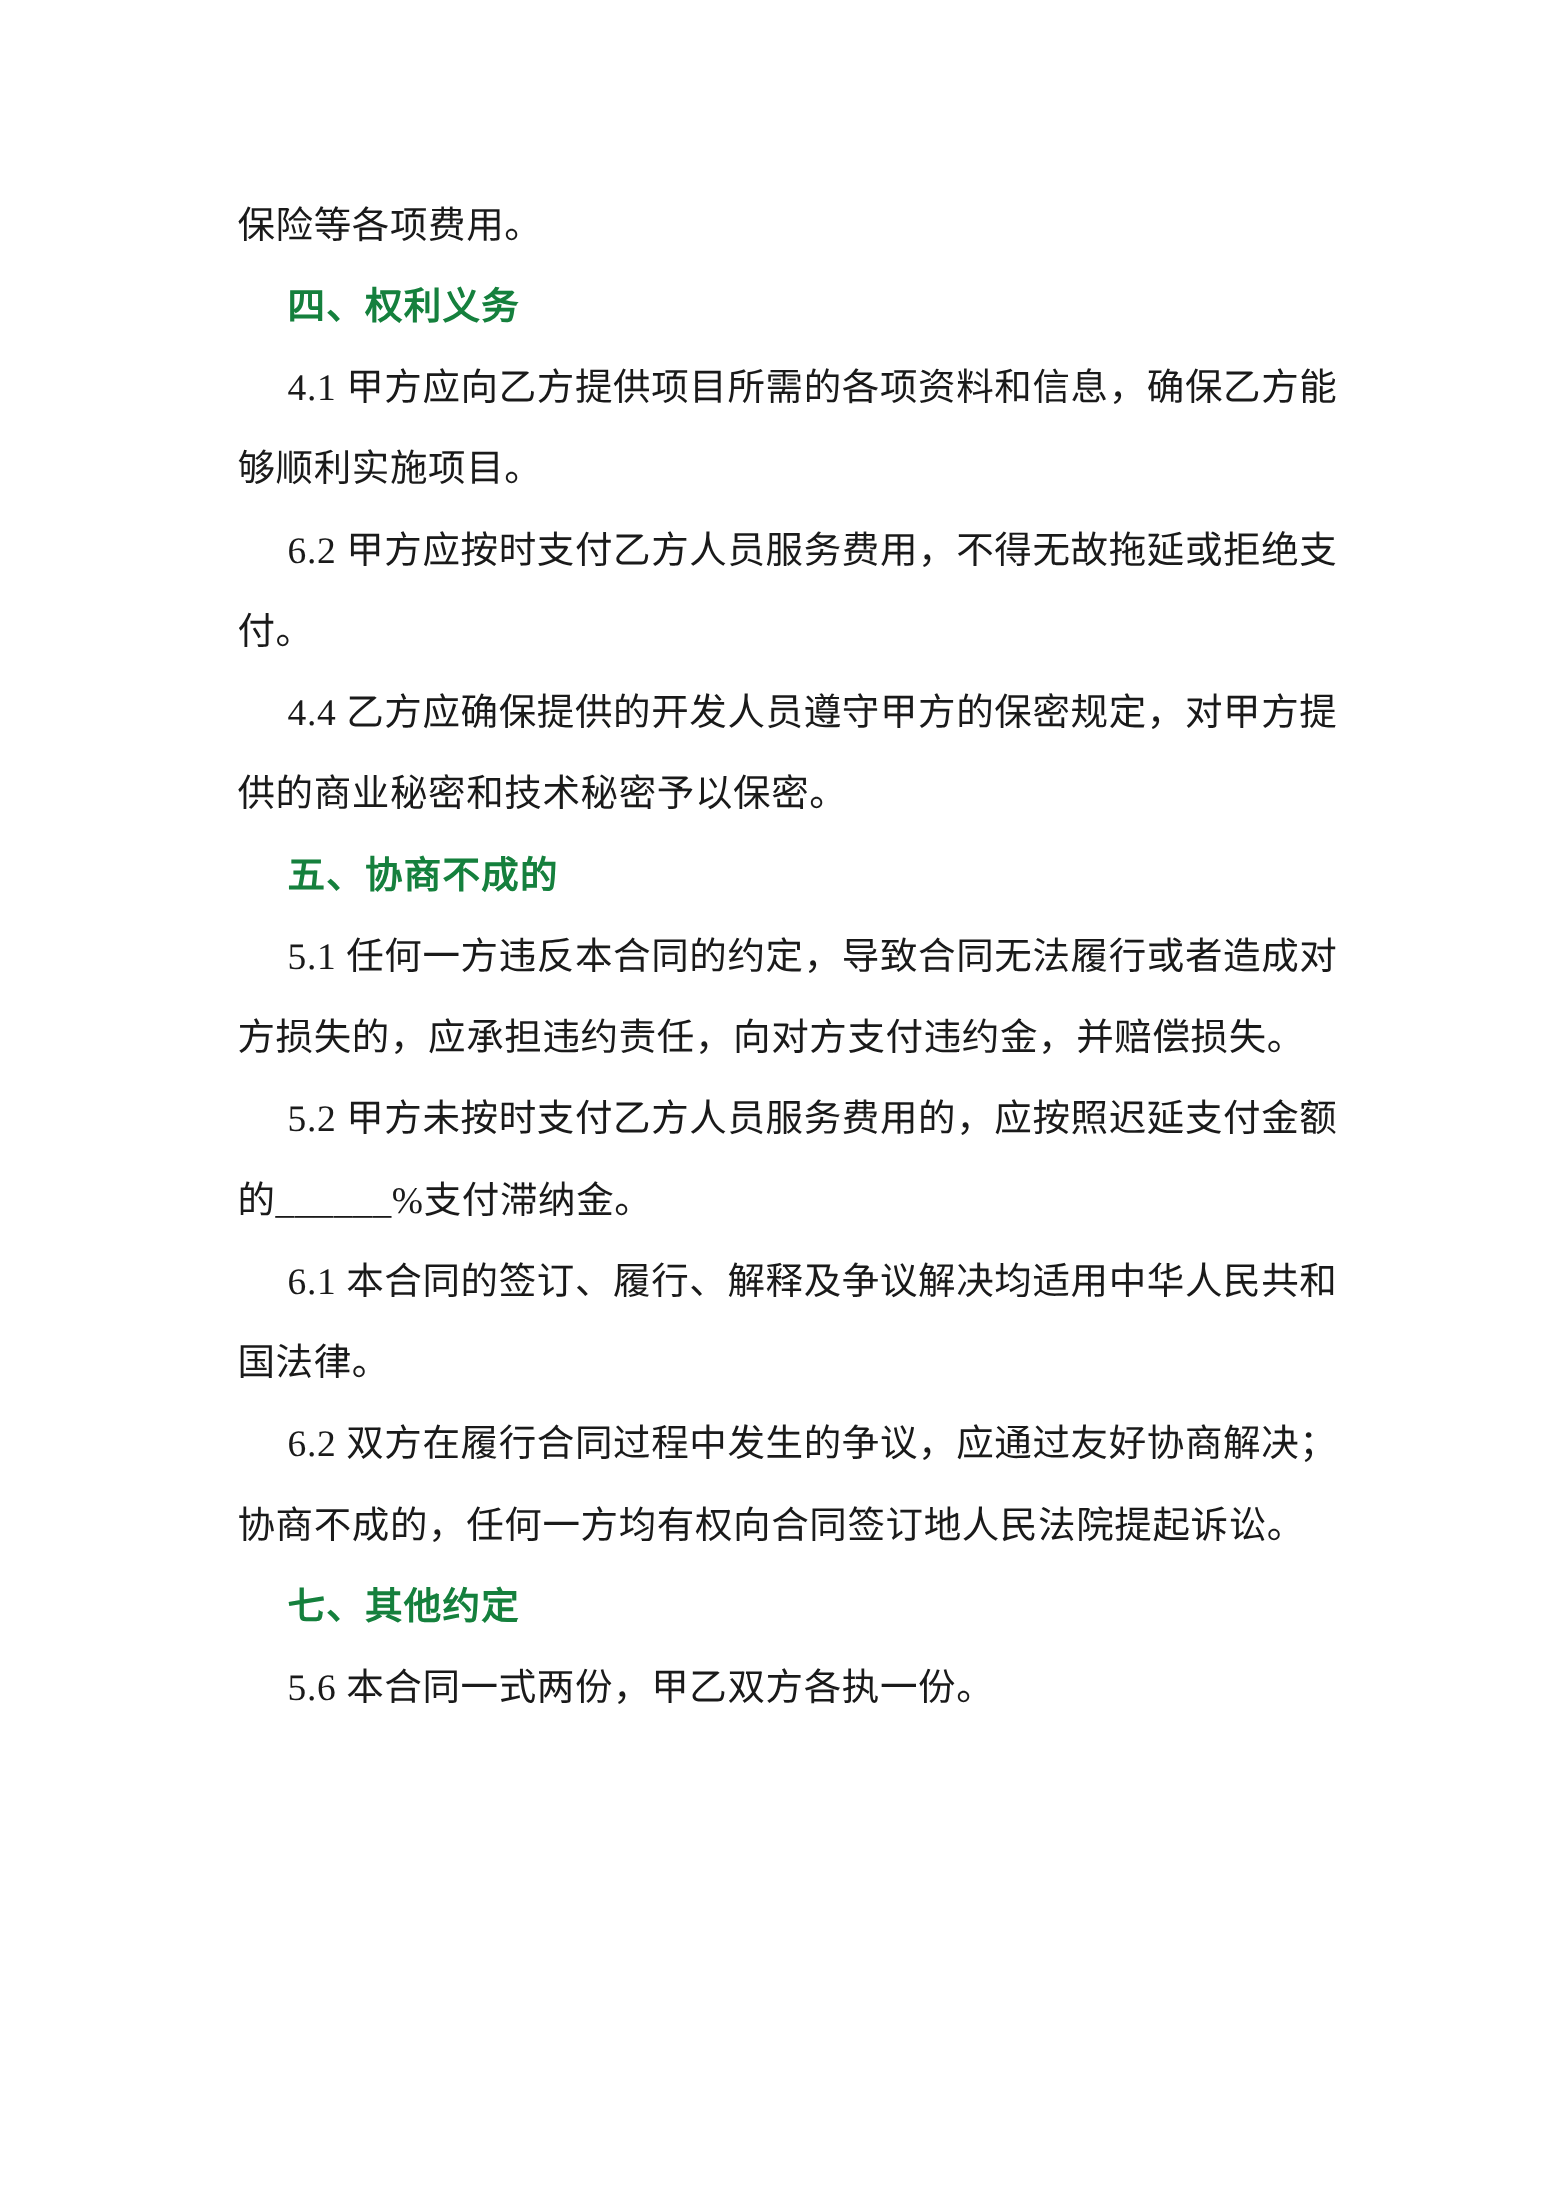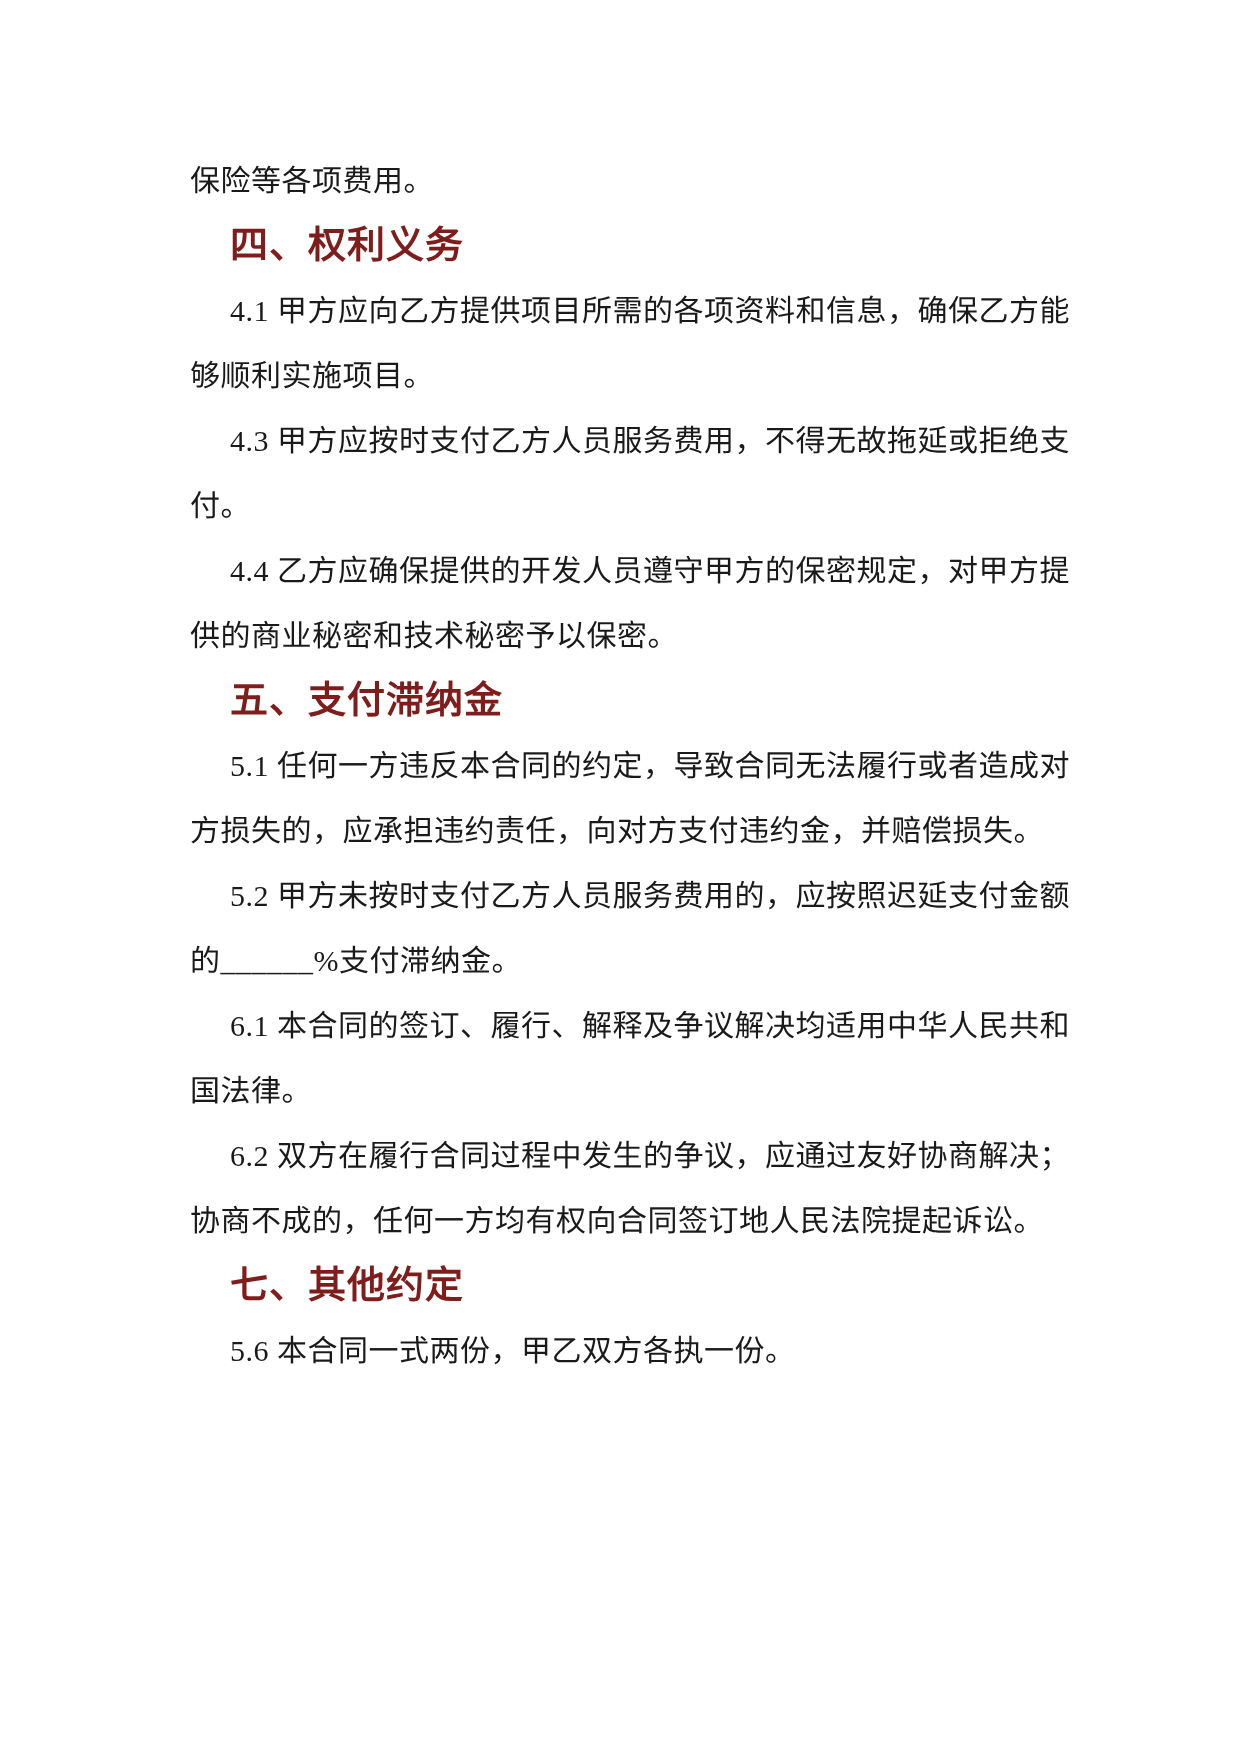--- a/index.html
+++ b/index.html
@@ -34,47 +34,47 @@
     letter-spacing: 0.5px;
   }
   .clause.continuation {
     text-indent: 0;
   }
   .section-heading {
     margin: 0;
     text-indent: 40px;
     font-family: "Liberation Sans", "DejaVu Sans", sans-serif;
     font-weight: 700;
-    font-size: 38px;
+    font-size: 30px;
     line-height: 65px;
     letter-spacing: 1px;
-    color: #7f1d1d;
+    color: #15803d;
   }
 </style>
 </head>
 <body>
 
 <div class="page">
   <div class="doc-content">
 
     <p class="clause continuation">保险等各项费用。</p>
 
     <h2 class="section-heading">四、权利义务</h2>
 
     <p class="clause">4.1 甲方应向乙方提供项目所需的各项资料和信息，确保乙方能
 够顺利实施项目。</p>
 
 
-    <p class="clause">4.3 甲方应按时支付乙方人员服务费用，不得无故拖延或拒绝支
+    <p class="clause">6.2 甲方应按时支付乙方人员服务费用，不得无故拖延或拒绝支
 付。</p>
 
     <p class="clause">4.4 乙方应确保提供的开发人员遵守甲方的保密规定，对甲方提
 供的商业秘密和技术秘密予以保密。</p>
 
-    <h2 class="section-heading">五、支付滞纳金</h2>
+    <h2 class="section-heading">五、协商不成的</h2>
 
     <p class="clause">5.1 任何一方违反本合同的约定，导致合同无法履行或者造成对
 方损失的，应承担违约责任，向对方支付违约金，并赔偿损失。</p>
 
     <p class="clause">5.2 甲方未按时支付乙方人员服务费用的，应按照迟延支付金额
 的______%支付滞纳金。</p>
 
 
     <p class="clause">6.1 本合同的签订、履行、解释及争议解决均适用中华人民共和
 国法律。</p>

